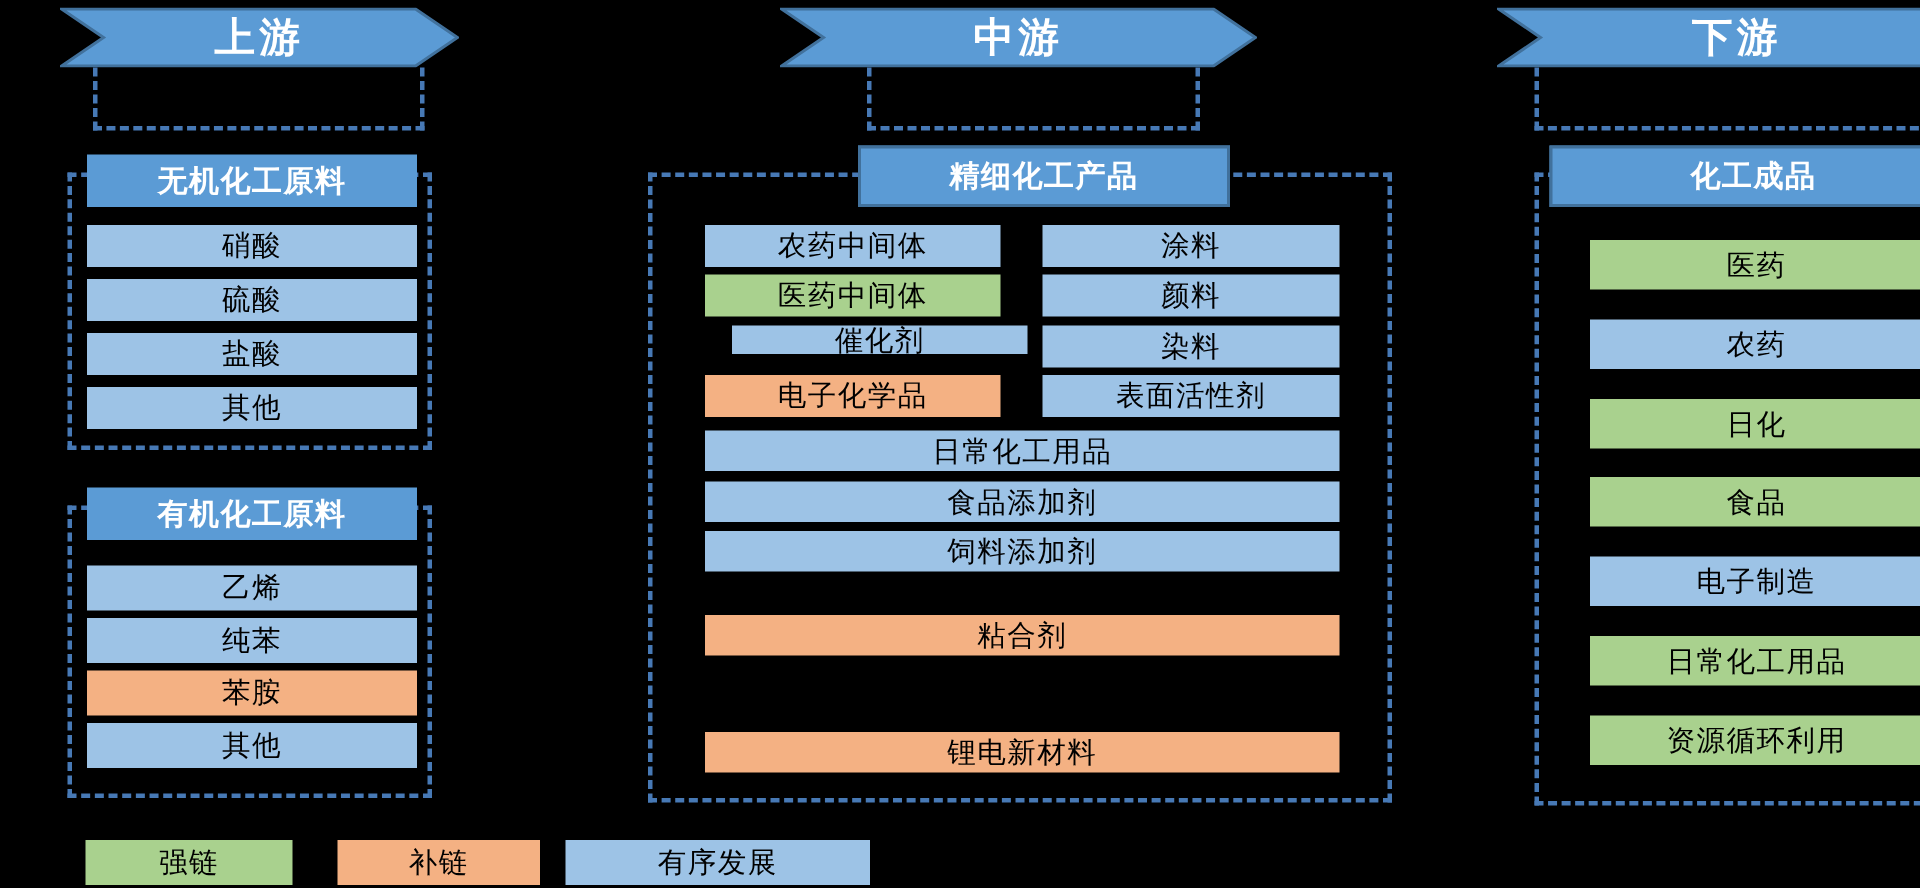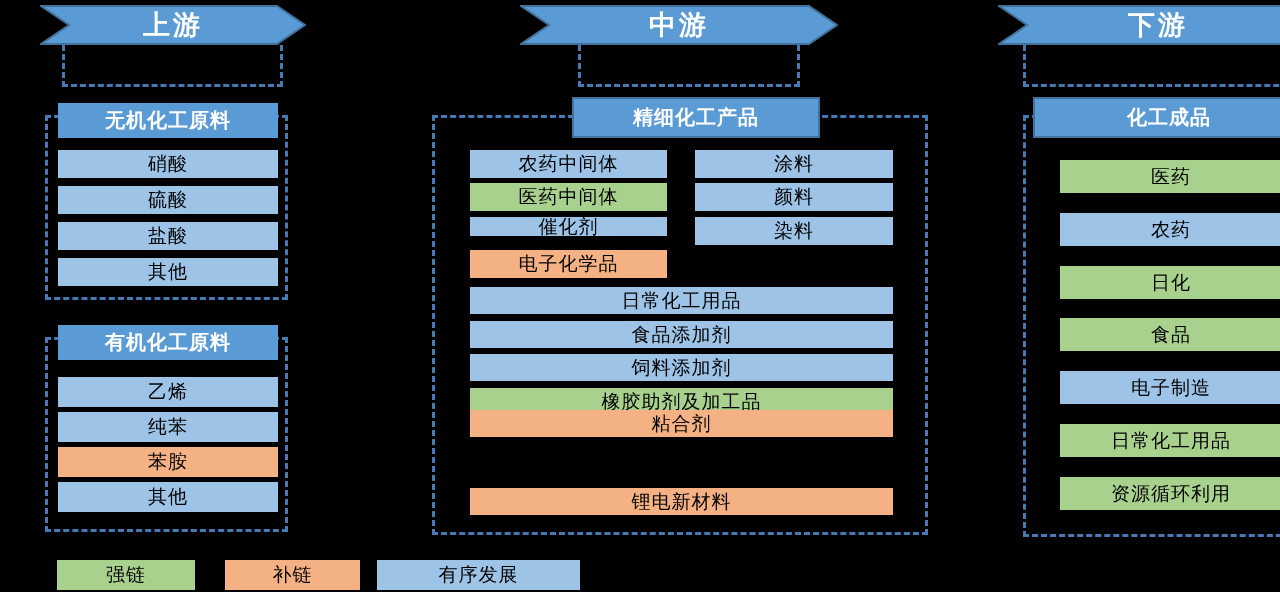--- a/index.html
+++ b/index.html
@@ -71,31 +71,31 @@
   <div class="item c-blue" style="left:18px;top:377px;width:220px;height:30px">乙烯</div>
   <div class="item c-blue" style="left:18px;top:412px;width:220px;height:30px">纯苯</div>
   <div class="item c-orange" style="left:18px;top:447px;width:220px;height:30px">苯胺</div>
   <div class="item c-blue" style="left:18px;top:482px;width:220px;height:30px">其他</div>
 
   <div class="dashed" style="left:392px;top:115px;width:496px;height:420px"></div>
   <div class="hdr hdr-bordered" style="left:532px;top:97px;width:248px;height:41px">精细化工产品</div>
 
   <div class="item c-blue" style="left:430px;top:150px;width:197px;height:28px">农药中间体</div>
   <div class="item c-green" style="left:430px;top:183px;width:197px;height:28px">医药中间体</div>
-  <div class="item c-blue" style="left:430px;top:217px;width:197px;height:19px">催化剂</div>
+  <div class="item c-blue" style="left:448px;top:217px;width:197px;height:19px">催化剂</div>
   <div class="item c-orange" style="left:430px;top:250px;width:197px;height:28px">电子化学品</div>
 
   <div class="item c-blue" style="left:655px;top:150px;width:198px;height:28px">涂料</div>
   <div class="item c-blue" style="left:655px;top:183px;width:198px;height:28px">颜料</div>
   <div class="item c-blue" style="left:655px;top:217px;width:198px;height:28px">染料</div>
+  <div class="item c-blue" style="left:655px;top:250px;width:198px;height:28px">表面活性剂</div>
 
   <div class="item c-blue" style="left:430px;top:287px;width:423px;height:27px">日常化工用品</div>
   <div class="item c-blue" style="left:430px;top:321px;width:423px;height:27px">食品添加剂</div>
   <div class="item c-blue" style="left:430px;top:354px;width:423px;height:27px">饲料添加剂</div>
-  <div class="item c-green" style="left:430px;top:388px;width:423px;height:27px">橡胶助剂及加工品</div>
   <div class="item c-orange" style="left:430px;top:410px;width:423px;height:27px">粘合剂</div>
   <div class="item c-orange" style="left:430px;top:488px;width:423px;height:27px">锂电新材料</div>
 
   <div class="dashed" style="left:983px;top:115px;width:295px;height:422px"></div>
   <div class="hdr hdr-bordered" style="left:993px;top:97px;width:272px;height:41px">化工成品</div>
   <div class="item c-green" style="left:1020px;top:160px;width:222px;height:33px">医药</div>
   <div class="item c-blue" style="left:1020px;top:213px;width:222px;height:33px">农药</div>
   <div class="item c-green" style="left:1020px;top:266px;width:222px;height:33px">日化</div>
   <div class="item c-green" style="left:1020px;top:318px;width:222px;height:33px">食品</div>
   <div class="item c-blue" style="left:1020px;top:371px;width:222px;height:33px">电子制造</div>

